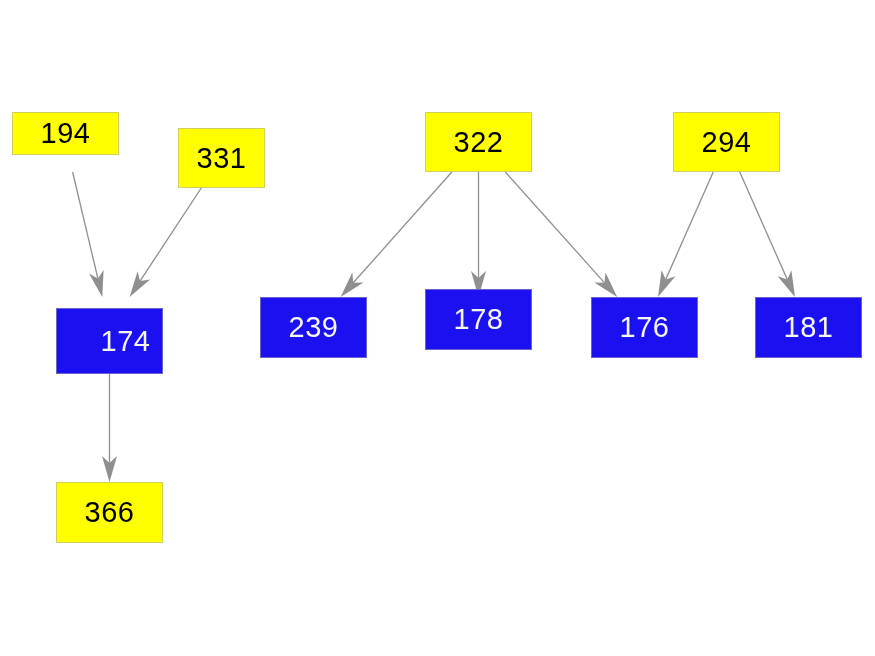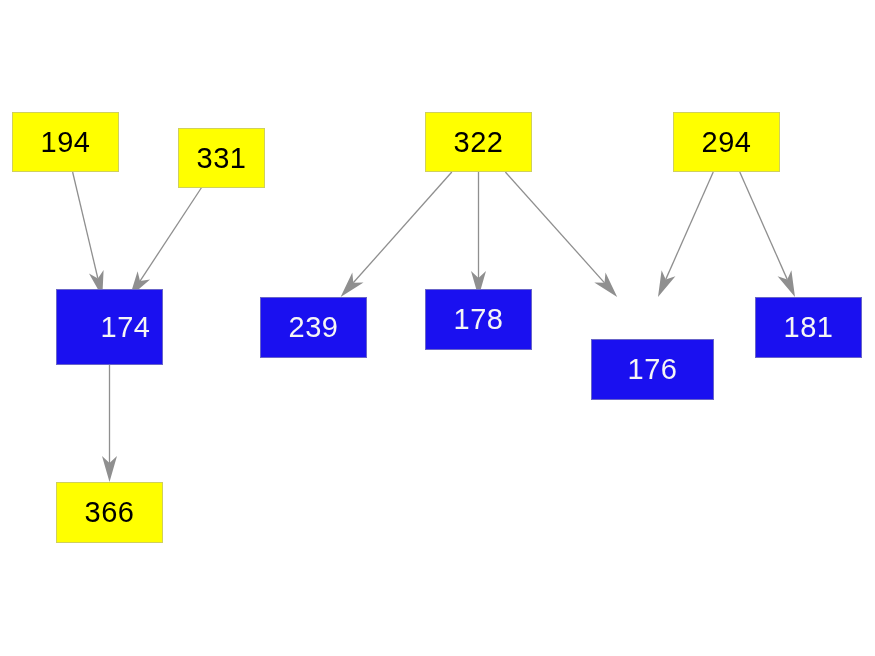--- a/index.html
+++ b/index.html
@@ -58,42 +58,42 @@
       <line x1="505.3463611859838" y1="172" x2="604.5359816274953" y2="282.8414132042192" stroke="#8f8f8f" stroke-width="1.3"></line>
       <polygon points="617.2,297.0 594.3,282.6 604.5,282.8 605.5,272.6" fill="#8f8f8f"></polygon>
       <line x1="713.2385444743935" y1="172" x2="665.6643269380002" y2="279.6221628414751" stroke="#8f8f8f" stroke-width="1.3"></line>
       <polygon points="658.0,297.0 661.6,270.2 665.7,279.6 675.4,276.3" fill="#8f8f8f"></polygon>
       <line x1="739.7614555256065" y1="172" x2="787.3356730619998" y2="279.6221628414751" stroke="#8f8f8f" stroke-width="1.3"></line>
       <polygon points="795.0,297.0 777.6,276.3 787.3,279.6 791.4,270.2" fill="#8f8f8f"></polygon>
       <line x1="109.5" y1="358" x2="109.5" y2="463" stroke="#8f8f8f" stroke-width="1.3"></line>
       <polygon points="109.5,482.0 102.0,456.0 109.5,463.0 117.0,456.0" fill="#8f8f8f"></polygon>
     </svg>
   <div id="nodes">
-      <div class="node yellow" style="left: 12px; top: 112px; width: 107px; height: 60px;">
+      <div class="node yellow" style="left: 12px; top: 112px; width: 107px; height: 43px;">
         <span>194</span>
       </div>
       <div class="node yellow" style="left: 178px; top: 128px; width: 87px; height: 60px;">
         <span>331</span>
       </div>
       <div class="node yellow" style="left: 425px; top: 112px; width: 107px; height: 60px;">
         <span>322</span>
       </div>
       <div class="node yellow" style="left: 673px; top: 112px; width: 107px; height: 60px;">
         <span>294</span>
       </div>
-      <div class="node blue" style="left: 56px; top: 289px; width: 107px; height: 76px; padding-left: 32px;">
+      <div class="node blue" style="left: 56px; top: 308px; width: 107px; height: 66px; padding-left: 32px;">
         <span>174</span>
       </div>
       <div class="node blue" style="left: 260px; top: 297px; width: 107px; height: 61px;">
         <span>239</span>
       </div>
       <div class="node blue" style="left: 425px; top: 289px; width: 107px; height: 61px;">
         <span>178</span>
       </div>
-      <div class="node blue" style="left: 591px; top: 297px; width: 123px; height: 61px; margin-top: 42px;">
+      <div class="node blue" style="left: 591px; top: 297px; width: 107px; height: 61px;">
         <span>176</span>
       </div>
       <div class="node blue" style="left: 755px; top: 297px; width: 107px; height: 61px;">
         <span>181</span>
       </div>
       <div class="node yellow" style="left: 56px; top: 482px; width: 107px; height: 61px;">
         <span>366</span>
       </div>
     </div>
 </div>

